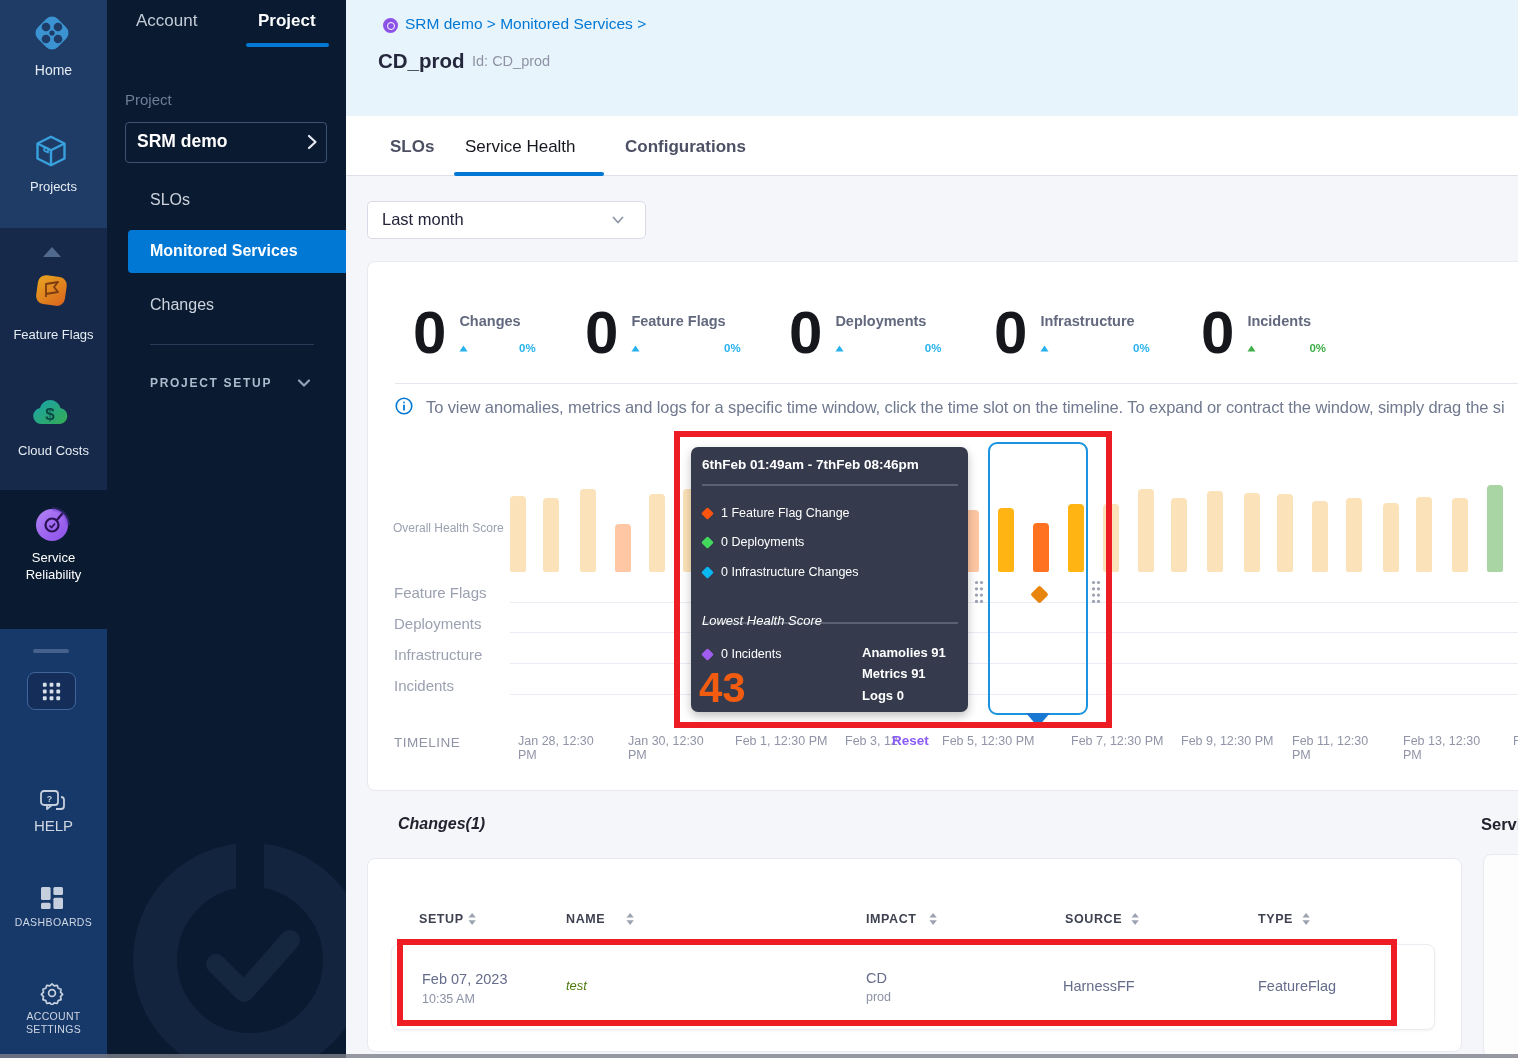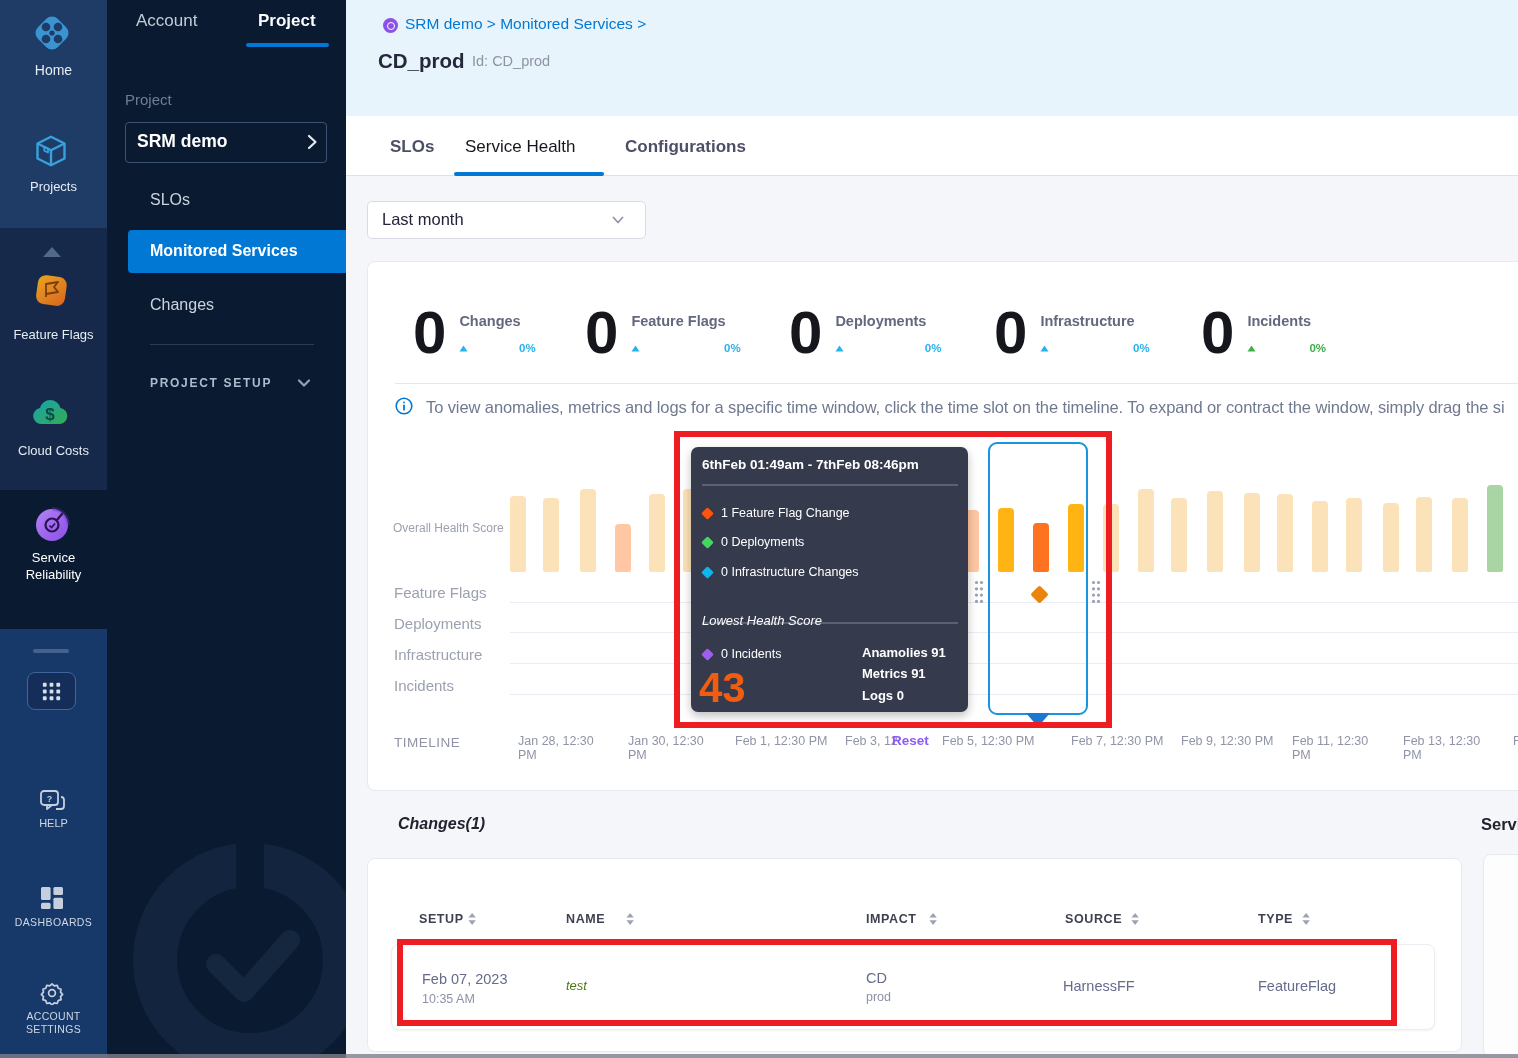--- a/index.html
+++ b/index.html
@@ -94,21 +94,21 @@
         <rect x="16.6" y="16.6" width="4.4" height="4.4" rx="1"></rect>
     </g>
   </svg>
 
   <svg class="abs" style="left:39px;top:789px;" width="28" height="26" viewBox="0 0 28 26">
     <rect x="2" y="2" width="17" height="14" rx="3" fill="none" stroke="#c6cfdd" stroke-width="1.8"></rect>
     <path d="M8 16 L8 20 L13 16" fill="none" stroke="#c6cfdd" stroke-width="1.8" stroke-linejoin="round"></path>
     <path d="M22 8 a3 3 0 0 1 3 3 v6 a3 3 0 0 1 -3 3 h-5" fill="none" stroke="#c6cfdd" stroke-width="1.8"></path>
     <text x="10.5" y="13" text-anchor="middle" font-size="9" fill="#c6cfdd" font-family="Liberation Sans" font-weight="bold">?</text>
   </svg>
-  <div class="abs" style="left:0;top:817px;width:107px;text-align:center;font-size:11px;color:#cfd6e2;">HELP</div>
+  <div class="abs" style="left:0;top:817px;width:107px;text-align:center;font-size:15px;color:#cfd6e2;">HELP</div>
 
   <svg class="abs" style="left:40px;top:886px;" width="24" height="24" viewBox="0 0 24 24">
     <g fill="#c6cfdd">
       <rect x="1" y="1" width="9.6" height="13" rx="1.5"></rect>
       <rect x="13.4" y="1" width="9.6" height="8" rx="1.5"></rect>
       <rect x="1" y="16.8" width="9.6" height="6.2" rx="1.5"></rect>
       <rect x="13.4" y="11.8" width="9.6" height="11.2" rx="1.5"></rect>
     </g>
   </svg>
   <div class="abs" style="left:0;top:916px;width:107px;text-align:center;font-size:10.5px;color:#cfd6e2;letter-spacing:0.4px;">DASHBOARDS</div>

